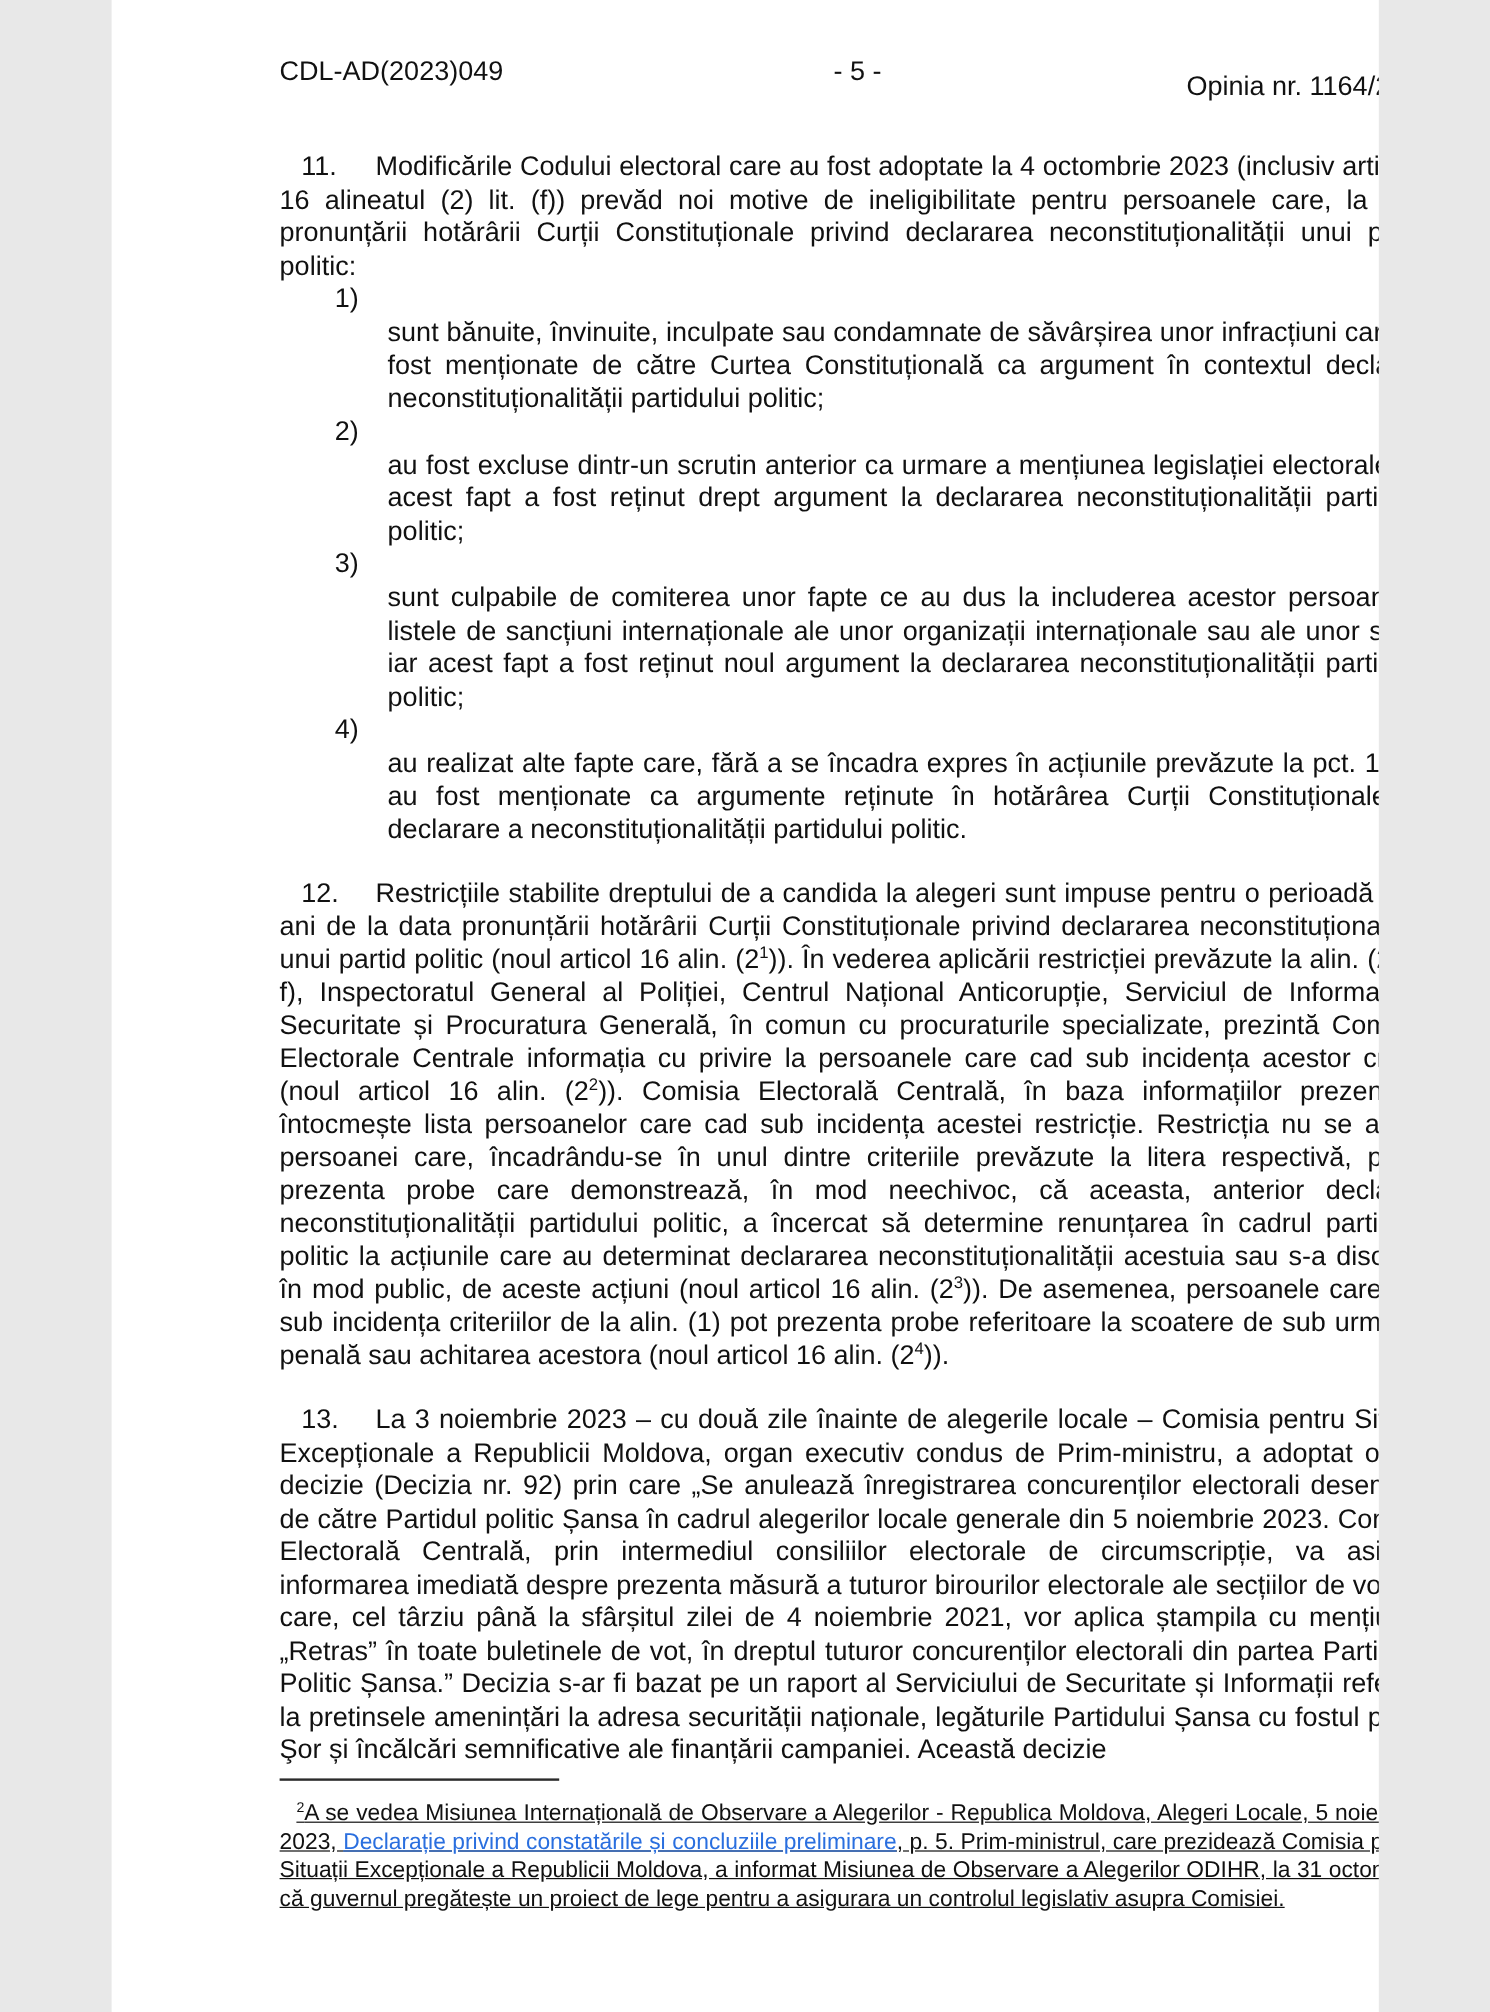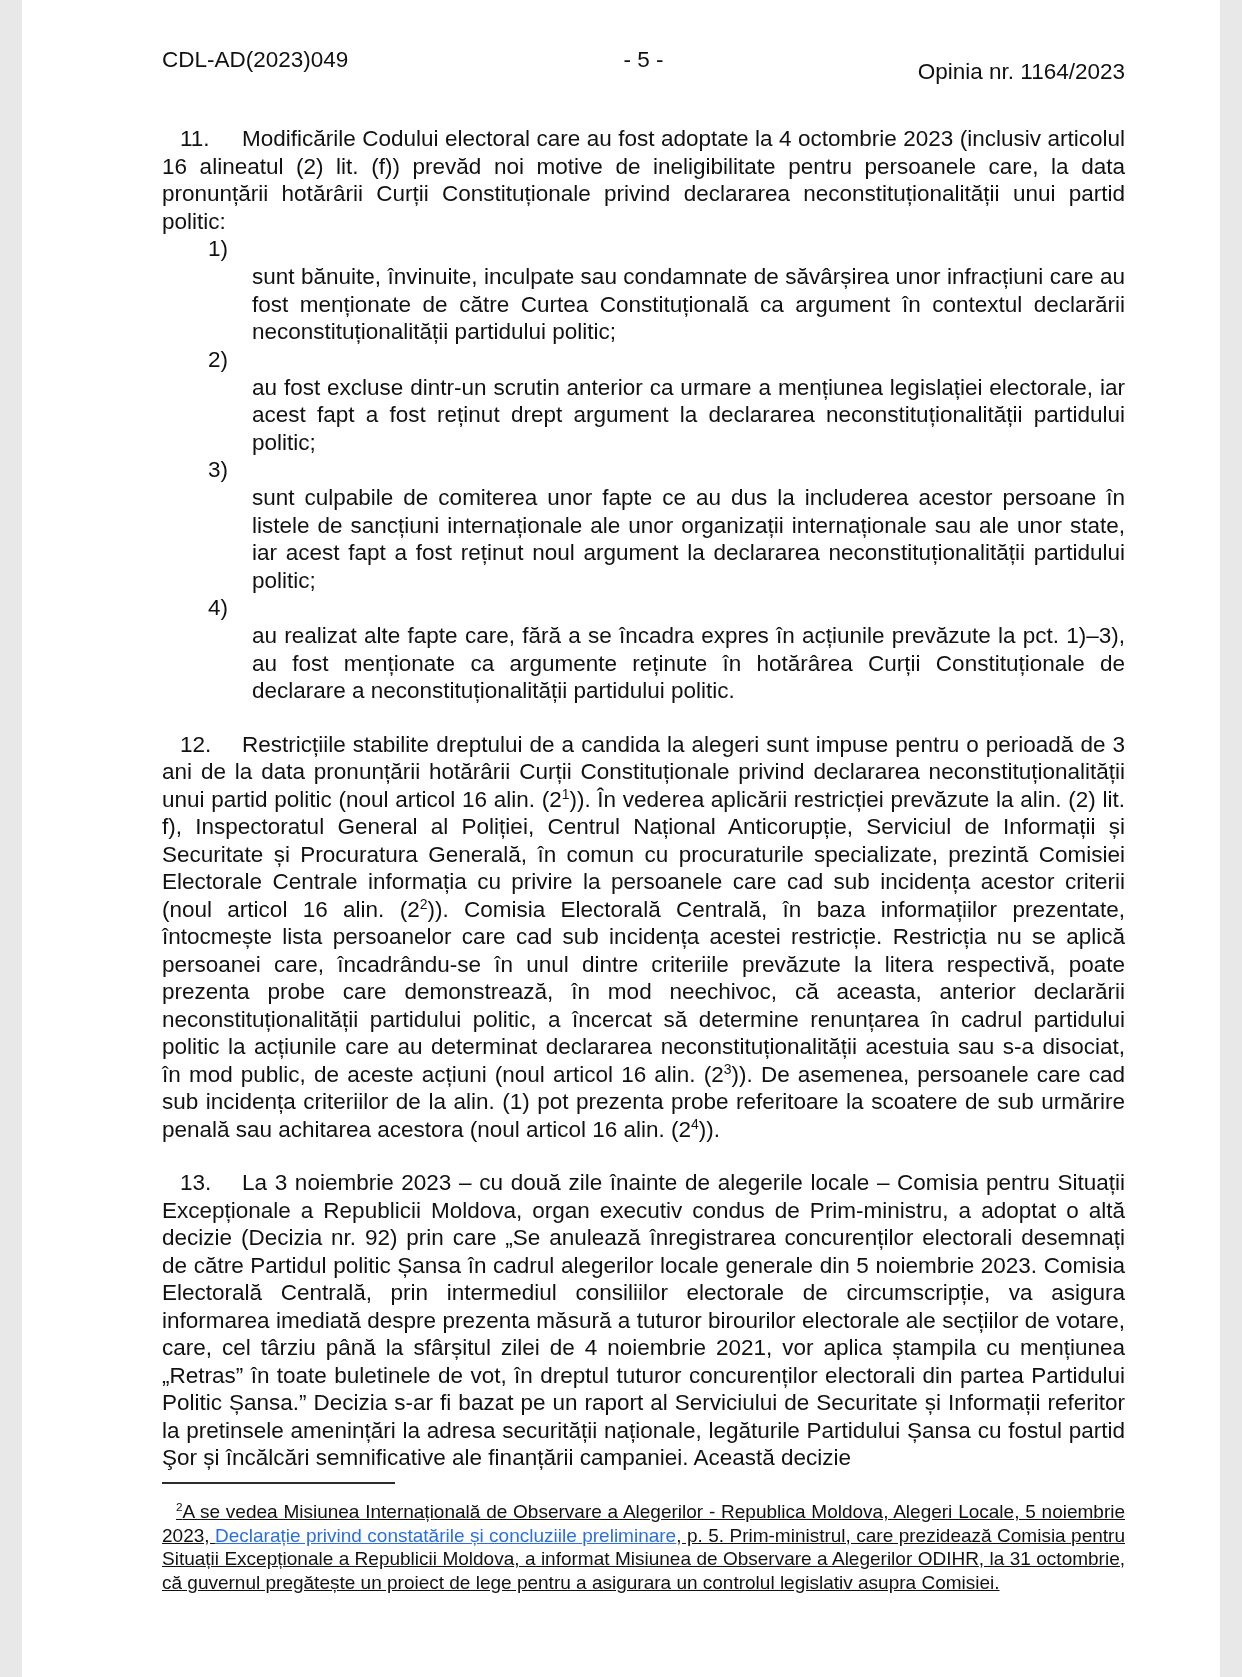--- a/index.html
+++ b/index.html
@@ -1,18 +1,18 @@
 <!DOCTYPE html>
 <html lang="ro"><head>
 <meta charset="utf-8">
 <style>
   html, body { margin: 0; padding: 0; background: #e8e8e8; }
   .page {
     position: relative;
-    width: 1198px;
+    width: 1056px;
     height: 1677px;
     margin: 0 auto;
     background: #ffffff;
     color: #111111;
     font-family: "Liberation Sans", "DejaVu Sans", sans-serif;
     font-size: 22.5px;
     line-height: 27.5px;
     overflow: hidden;
   }
   .header {

